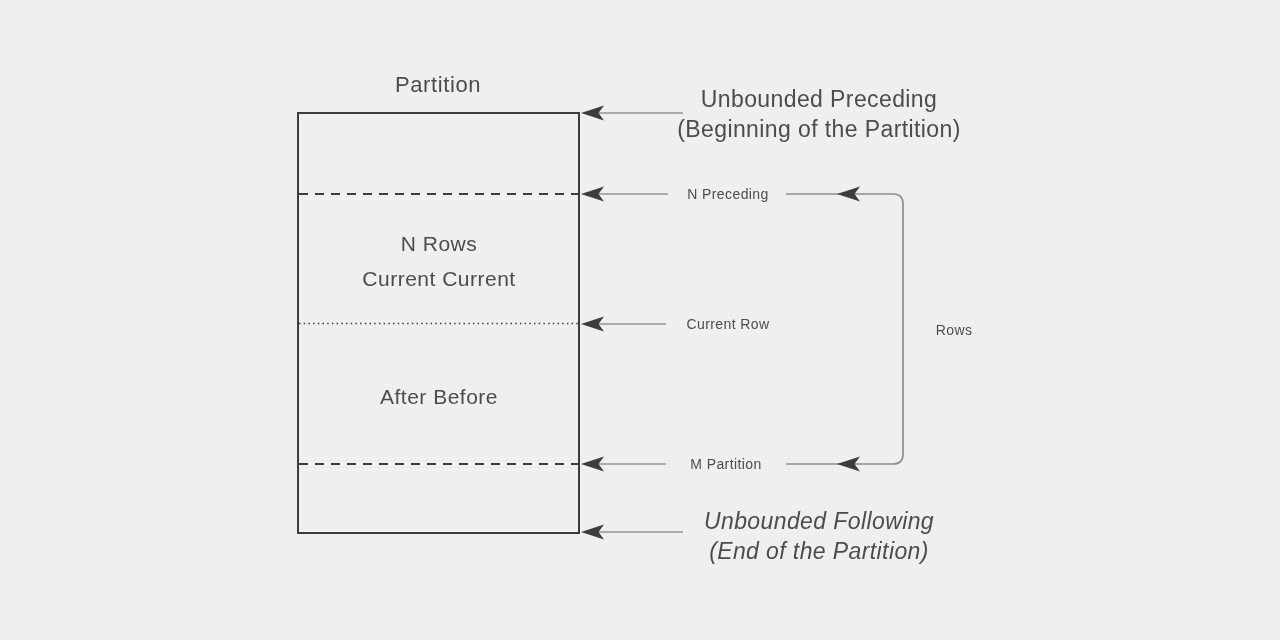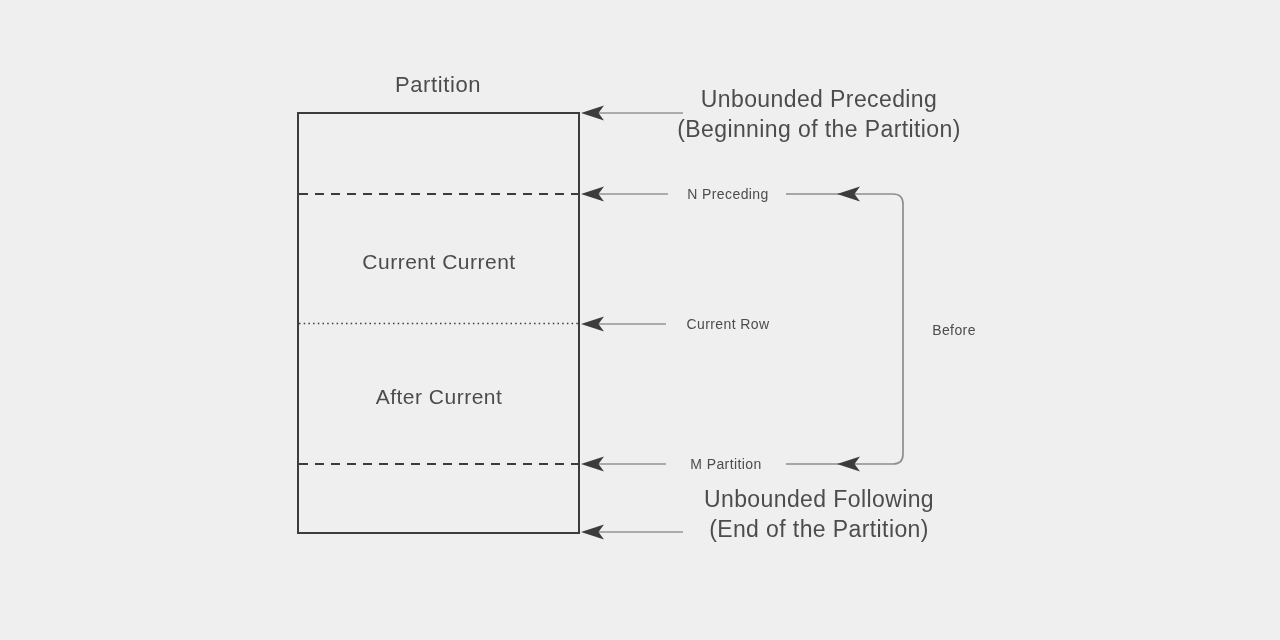--- a/index.html
+++ b/index.html
@@ -70,37 +70,38 @@
     <polygon points="581,464 604,456.5 598.5,464 604,471.5" fill="#3c3c3c"></polygon>
     <polygon points="581,532 604,524.5 598.5,532 604,539.5" fill="#3c3c3c"></polygon>
 
     <polygon points="837,194 860,186.5 854.5,194 860,201.5" fill="#3c3c3c"></polygon>
     <polygon points="837,464 860,456.5 854.5,464 860,471.5" fill="#3c3c3c"></polygon>
   </svg>
 
   <div class="lbl lbl-title" style="left:438px; top:85px;">Partition</div>
 
   <div class="lbl lbl-inner" style="left:439px; top:261px;">
+    <div>N Rows</div>
     <div>Current Current</div>
   </div>
   <div class="lbl lbl-inner" style="left:439px; top:396px;">
-    <div>After Current</div>
+    <div>After Before</div>
   </div>
 
   <div class="lbl lbl-marker-block" style="left:819px; top:114px;">
     <div>Unbounded Preceding</div>
     <div>(Beginning of the Partition)</div>
   </div>
 
   <div class="lbl lbl-marker" style="left:728px; top:194px;">N Preceding</div>
 
   <div class="lbl lbl-marker" style="left:728px; top:324px;">Current Row</div>
 
   <div class="lbl lbl-marker" style="left:726px; top:464px;">M Partition</div>
 
-  <div class="lbl lbl-marker-block" style="left:819px; top:514px;">
+  <div class="lbl lbl-marker-block" style="left:819px; top:536px;font-style:italic;">
     <div>Unbounded Following</div>
     <div>(End of the Partition)</div>
   </div>
 
-  <div class="lbl lbl-marker" style="left:954px; top:330px;">Before</div>
+  <div class="lbl lbl-marker" style="left:954px; top:330px;">Rows</div>
 
 </div>
 
 </body></html>

